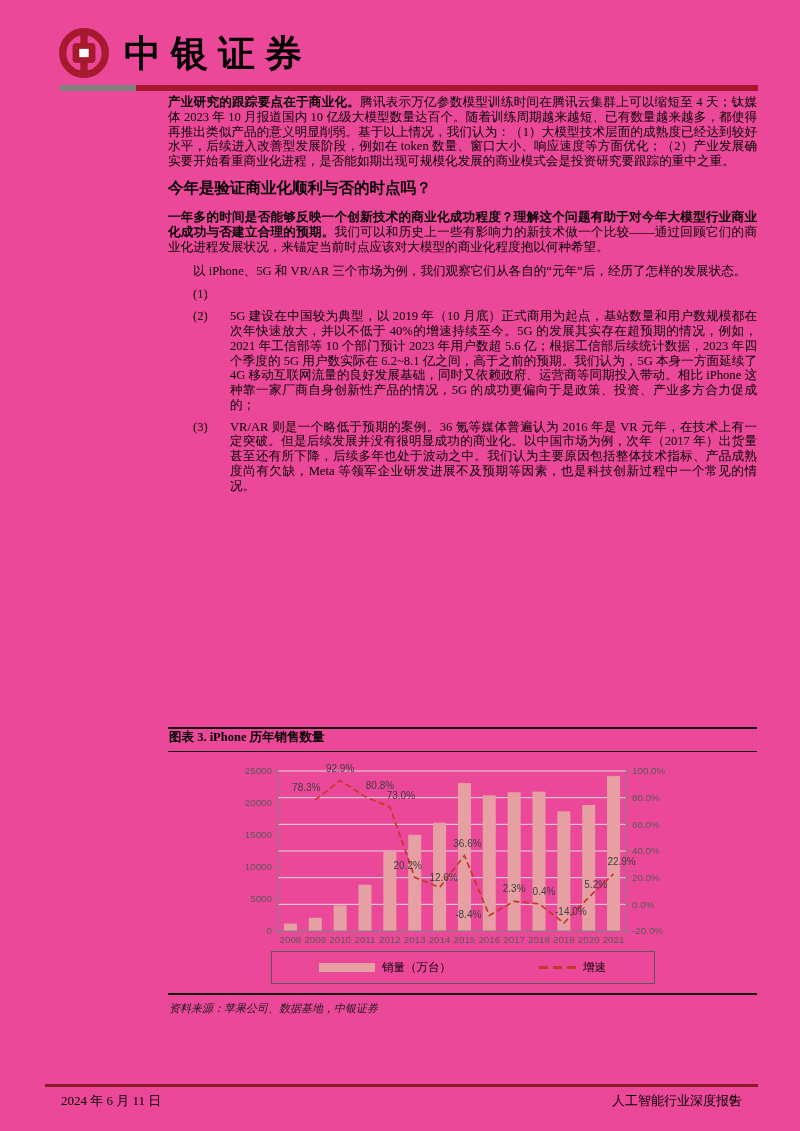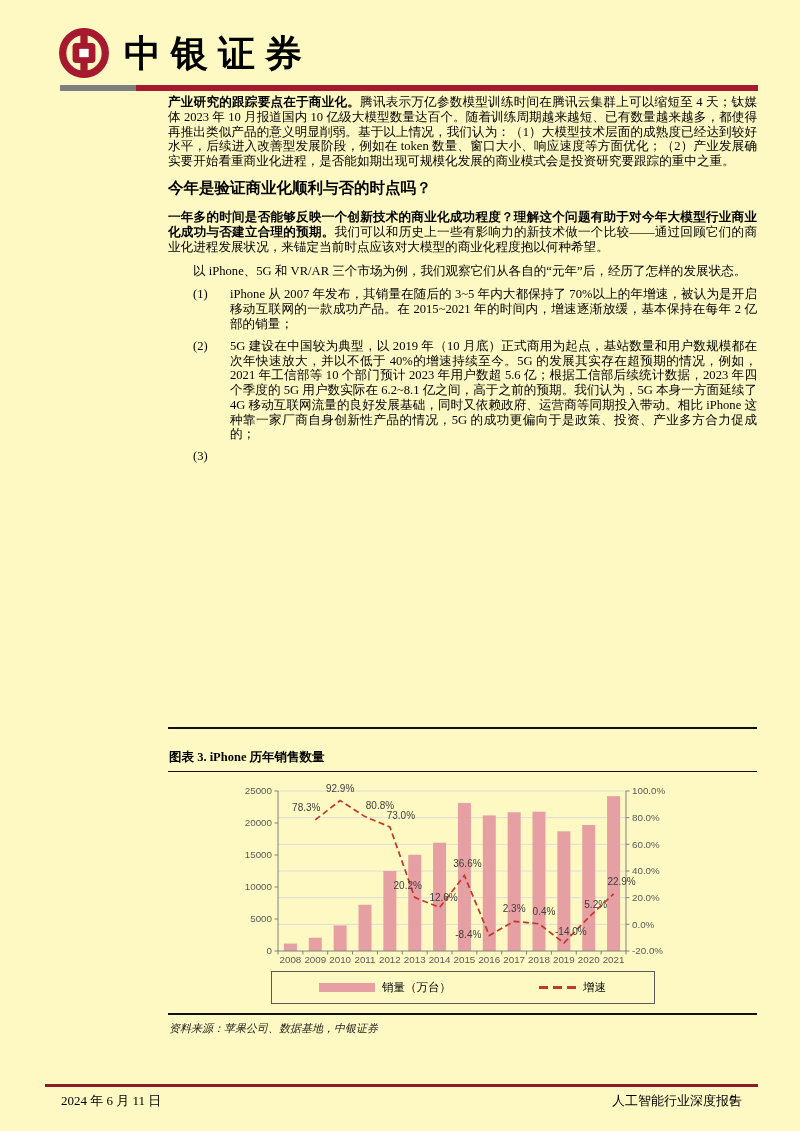--- a/index.html
+++ b/index.html
@@ -1,36 +1,36 @@
 <!DOCTYPE html>
 <html><head>
 <meta charset="utf-8">
 <style>
   html,body{margin:0;padding:0;background:#ffffff;}
-  .page{position:relative;width:800px;height:1131px;background:#fef9c3;overflow:hidden;
+  .page{position:relative;width:800px;height:1131px;background:#ec4899;overflow:hidden;
         font-family:"Liberation Serif","DejaVu Serif",serif;color:#000;}
   
   .logo-row{position:absolute;top:27px;left:58px;display:flex;align-items:center;gap:14px;}
   .brand{font-size:37px;font-weight:bold;letter-spacing:10px;line-height:1;}
   .header-rule{position:absolute;top:85px;left:60px;width:698px;height:6px;display:flex;}
   .header-rule .seg-gray{width:76px;height:100%;background:#7f7f7f;}
   .header-rule .seg-red{flex:1;height:100%;background:#a6192e;}
   
   .main{position:absolute;top:95px;left:168px;width:589px;height:628px;overflow:hidden;
         font-size:12.6px;line-height:14.8px;text-align:justify;}
   .main p{margin:0 0 9px 0;}
   .indent{text-indent:25px;}
   .sec-head{font-size:15.5px;font-weight:bold;margin:0 0 12px 0;line-height:1.3;}
   .li{display:flex;margin:0 0 7px 0;}
   .li .marker{flex:none;width:62px;padding-left:25px;box-sizing:border-box;}
   .li .txt{flex:1;}
   
   .figure{position:absolute;top:727px;left:168px;width:589px;}
   .fig-title{border-top:2.5px solid #111;border-bottom:1.2px solid #111;
-             font-weight:bold;font-size:12.5px;padding:20px 1px 5px 1px;text-align:left;}
+             font-weight:bold;font-size:12.5px;padding:0 1px 5px 1px;text-align:left;}
   .chart-wrap{display:flex;justify-content:center;padding-top:5px;}
   .legend{width:382px;margin:2px auto 0 auto;border:1px solid #595959;display:flex;
           justify-content:center;align-items:center;gap:88px;padding:8px 0;
           font-size:11.5px;font-family:"Liberation Serif",serif;}
   .leg-item{display:flex;align-items:center;gap:7px;}
   .leg-bar{display:inline-block;width:56px;height:9px;background:#e6a0a3;}
   .leg-dash{display:inline-flex;gap:5px;align-items:center;}
   .leg-dash i{display:inline-block;width:9px;height:3px;background:#c0392b;}
   .fig-bottom-rule{border-top:2px solid #111;margin-top:9px;}
   .source{font-style:italic;font-size:11px;padding:6px 1px;color:#1a1a1a;text-align:left;}
@@ -64,28 +64,28 @@
   </div>
 
   <div class="main">
     <p><b>产业研究的跟踪要点在于商业化。</b><span>腾讯表示万亿参数模型训练时间在腾讯云集群上可以缩短至 4 天；钛媒体 2023 年 10 月报道国内 10 亿级大模型数量达百个。随着训练周期越来越短、已有数量越来越多，都使得再推出类似产品的意义明显削弱。基于以上情况，我们认为：（1）大模型技术层面的成熟度已经达到较好水平，后续进入改善型发展阶段，例如在 token 数量、窗口大小、响应速度等方面优化；（2）产业发展确实要开始看重商业化进程，是否能如期出现可规模化发展的商业模式会是投资研究要跟踪的重中之重。</span></p>
     <div class="sec-head">今年是验证商业化顺利与否的时点吗？</div>
     <p><b>一年多的时间是否能够反映一个创新技术的商业化成功程度？理解这个问题有助于对今年大模型行业商业化成功与否建立合理的预期。</b><span>我们可以和历史上一些有影响力的新技术做一个比较——通过回顾它们的商业化进程发展状况，来锚定当前时点应该对大模型的商业化程度抱以何种希望。</span></p>
     <p class="indent">以 iPhone、5G 和 VR/AR 三个市场为例，我们观察它们从各自的“元年”后，经历了怎样的发展状态。</p>
 
     <div class="li">
       <span class="marker">(1)</span>
-      <span class="txt">iPhone 从 2007 年发布，其销量在随后的 3~5 年内大都保持了 70%以上的年增速，被认为是开启移动互联网的一款成功产品。在 2015~2021 年的时间内，增速逐渐放缓，基本保持在每年 2 亿部的销量；</span>
     </div>
     <div class="li">
       <span class="marker">(2)</span>
       <span class="txt">5G 建设在中国较为典型，以 2019 年（10 月底）正式商用为起点，基站数量和用户数规模都在次年快速放大，并以不低于 40%的增速持续至今。5G 的发展其实存在超预期的情况，例如，2021 年工信部等 10 个部门预计 2023 年用户数超 5.6 亿；根据工信部后续统计数据，2023 年四个季度的 5G 用户数实际在 6.2~8.1 亿之间，高于之前的预期。我们认为，5G 本身一方面延续了 4G 移动互联网流量的良好发展基础，同时又依赖政府、运营商等同期投入带动。相比 iPhone 这种靠一家厂商自身创新性产品的情况，5G 的成功更偏向于是政策、投资、产业多方合力促成的；</span>
     </div>
     <div class="li">
       <span class="marker">(3)</span>
+      <span class="txt">VR/AR 则是一个略低于预期的案例。36 氪等媒体普遍认为 2016 年是 VR 元年，在技术上有一定突破。但是后续发展并没有很明显成功的商业化。以中国市场为例，次年（2017 年）出货量甚至还有所下降，后续多年也处于波动之中。我们认为主要原因包括整体技术指标、产品成熟度尚有欠缺，Meta 等领军企业研发进展不及预期等因素，也是科技创新过程中一个常见的情况。</span>
     </div>
   </div>
 
   <div class="figure">
     <div class="fig-title">图表 3. iPhone 历年销售数量</div>
     <div class="chart-wrap">
       <svg id="chart-svg" width="450" height="192" viewBox="0 0 450 192">
           <line x1="388" x2="391.5" y1="174" y2="174" stroke="#808080" stroke-width="1"></line>
           <text x="394" y="177.4" class="tick" text-anchor="start">-20.0%</text>
           <line x1="40" x2="388" y1="147.33333333333334" y2="147.33333333333334" stroke="#dcdcdc" stroke-width="1"></line>

